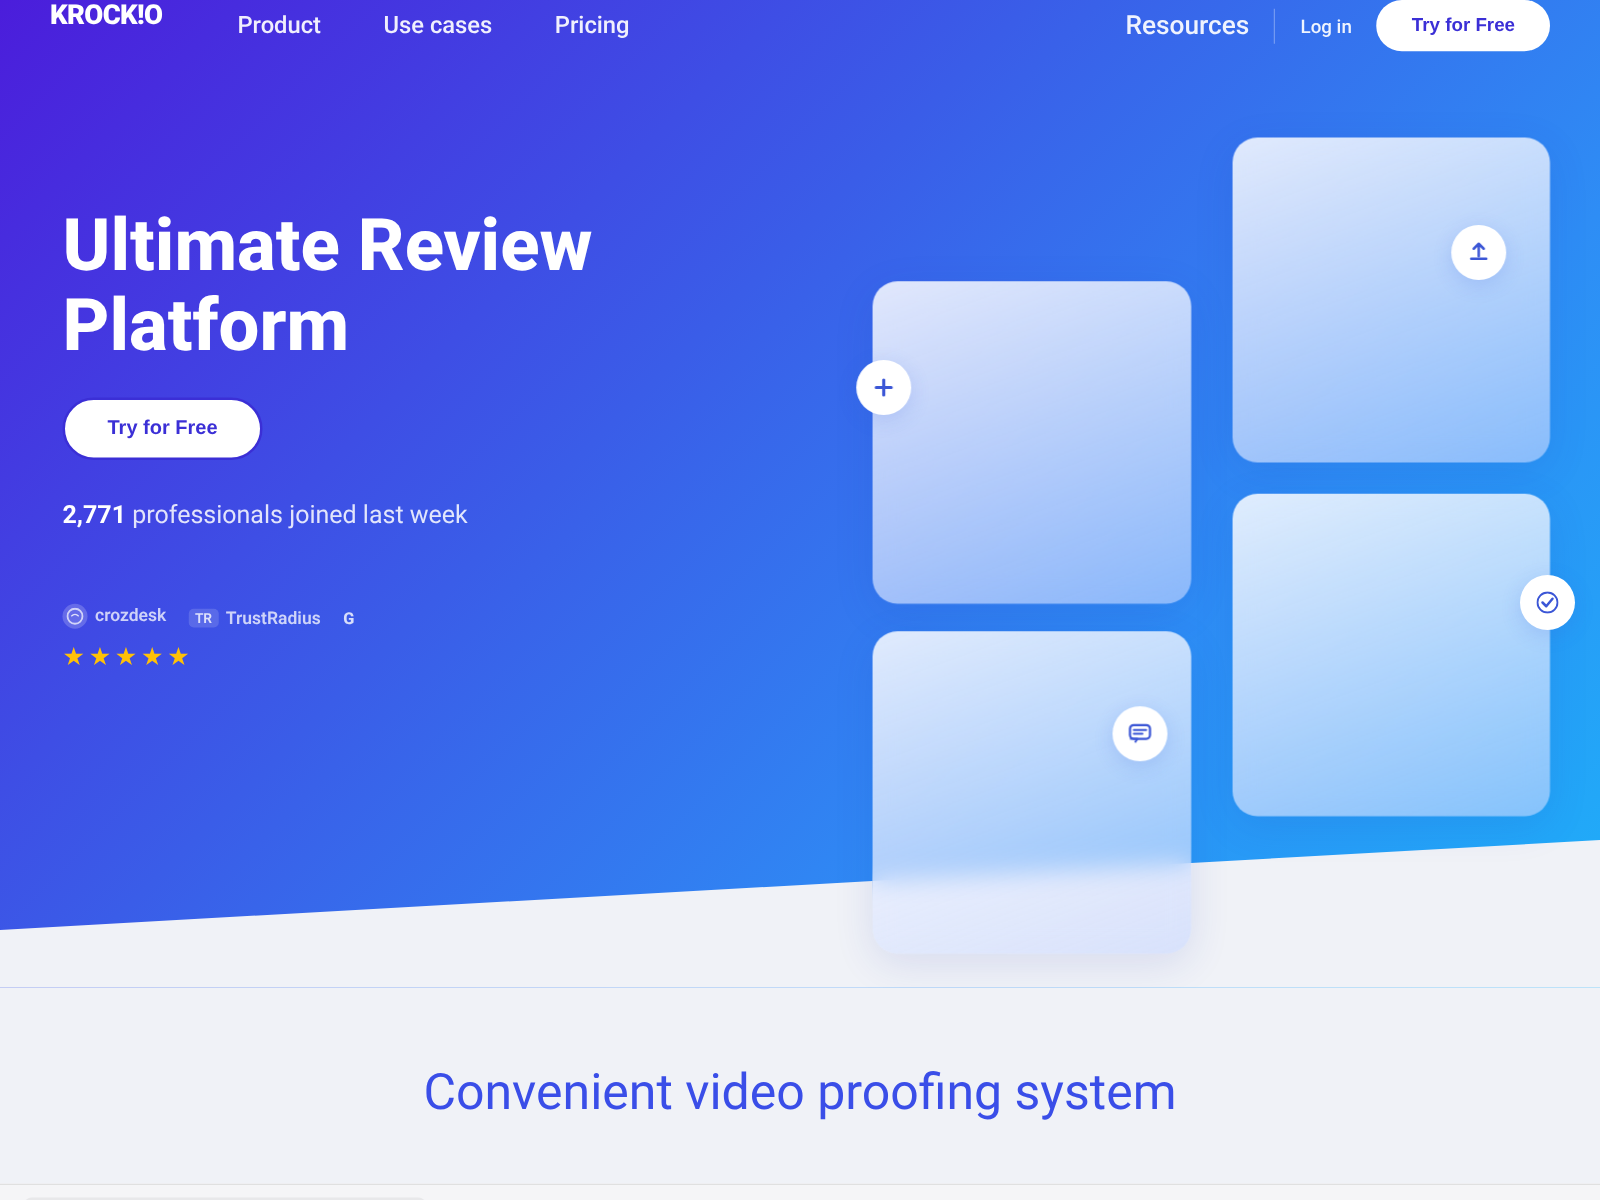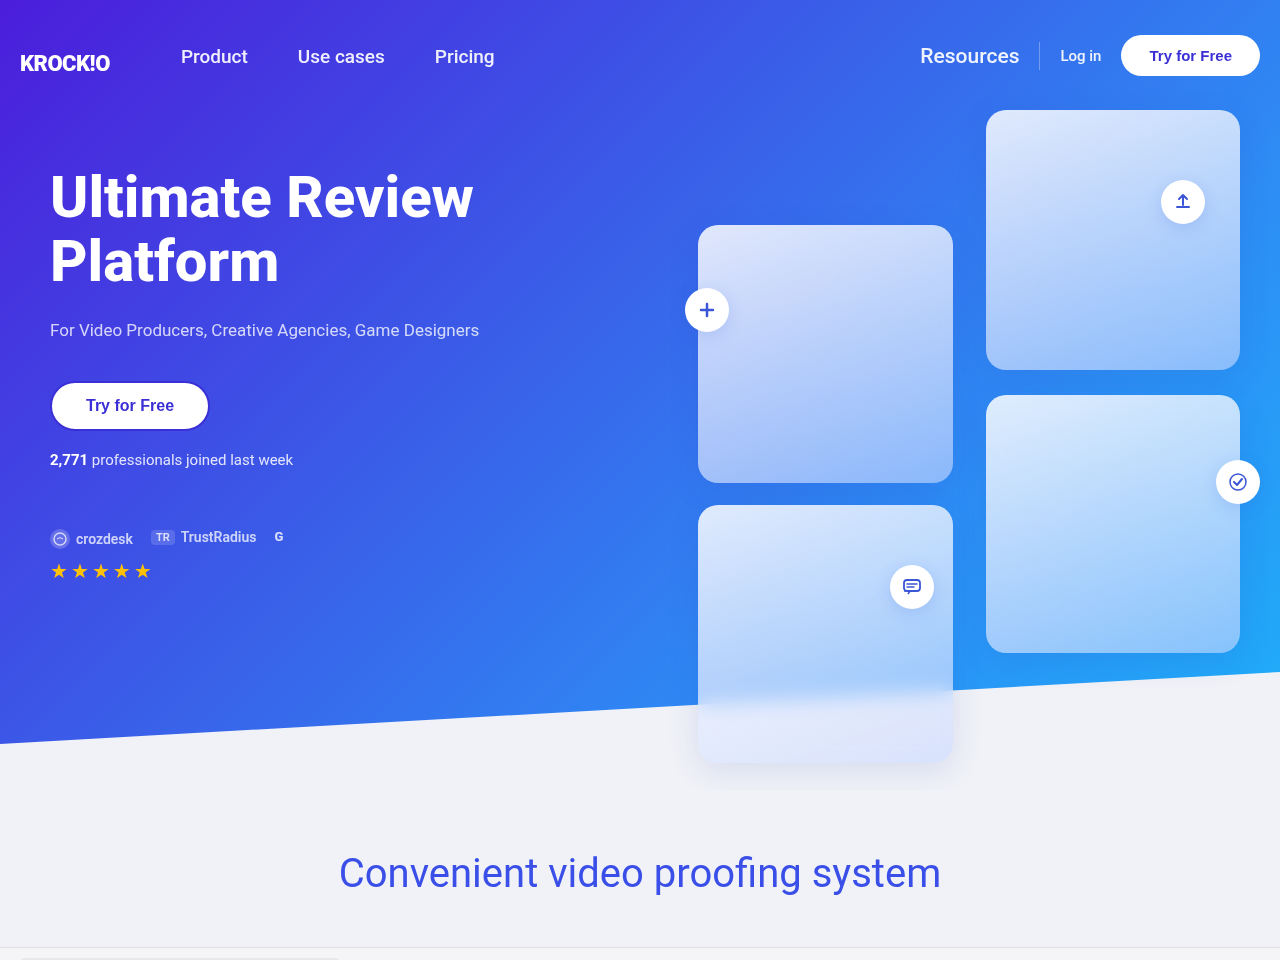--- a/index.html
+++ b/index.html
@@ -3,25 +3,24 @@
   <meta charset="utf-8">
   <style>
     * { margin: 0; padding: 0; box-sizing: border-box; }
     body { font-family: -apple-system, BlinkMacSystemFont, 'Segoe UI', Roboto, sans-serif; overflow-x: hidden; }
 
     
     nav {
       position: absolute;
       top: 0; left: 0; right: 0;
       display: flex;
-      align-items: flex-end;
-      padding: 0 20px;
+      align-items: flex-start;
+      padding: 0 40px;
       height: 76px;
       z-index: 10;
-      gap: 11px;
     }
     .nav-logo {
       font-size: 22px;
       font-weight: 900;
       color: #fff;
       letter-spacing: -0.5px;
       margin-right: 40px;
       text-transform: uppercase;
     }
     .nav-links {
@@ -106,23 +105,23 @@
       border: 2.5px solid #3b2fd6;
       border-radius: 50px;
       padding: 14px 34px;
       font-size: 16px;
       font-weight: 700;
       cursor: pointer;
       background: #fff;
       display: inline-block;
     }
     .hero-joined {
-      margin-top: 20px;
+      margin-top: 31px;
       color: rgba(255,255,255,0.85);
-      font-size: 15px;
+      font-size: 20px;
     }
     .hero-joined strong {
       color: #fff;
       font-weight: 700;
     }
     .hero-badges {
       margin-top: 60px;
       display: flex;
       align-items: center;
       gap: 24px;
@@ -254,29 +253,28 @@
     <span class="nav-resources">Resources</span>
     <div class="nav-divider"></div>
     <span class="nav-login">Log in</span>
     <button class="nav-cta">Try for Free</button>
   </div>
 </nav>
 
 <section class="hero">
   <div class="hero-content">
     <h1 class="hero-title">Ultimate Review Platform</h1>
-    <p class="hero-subtitle">For Video Producers, Creative Agencies, Game Designers</p>
     <button class="hero-cta">Try for Free</button>
     <p class="hero-joined">
       <strong>2,771</strong>
       <span> professionals joined last week</span>
     </p>
     <div class="hero-badges">
       <div>
-        <div style="display:flex;align-items:flex-start;gap:18px;margin-bottom:10px;">
+        <div style="display:flex;align-items:flex-end;gap:18px;margin-bottom:10px;">
           <div class="badge-logo">
             <div class="icon-circle">
               <svg width="14" height="14" viewBox="0 0 14 14">
                   <circle cx="7" cy="7" r="6" fill="none" stroke="rgba(255,255,255,0.7)" stroke-width="1.5"></circle>
                   <path d="M4 7 Q7 4 10 7" stroke="rgba(255,255,255,0.8)" stroke-width="1" fill="none"></path>
                 </svg>
             </div>
             <span>crozdesk</span>
           </div>
           <div class="badge-logo">

